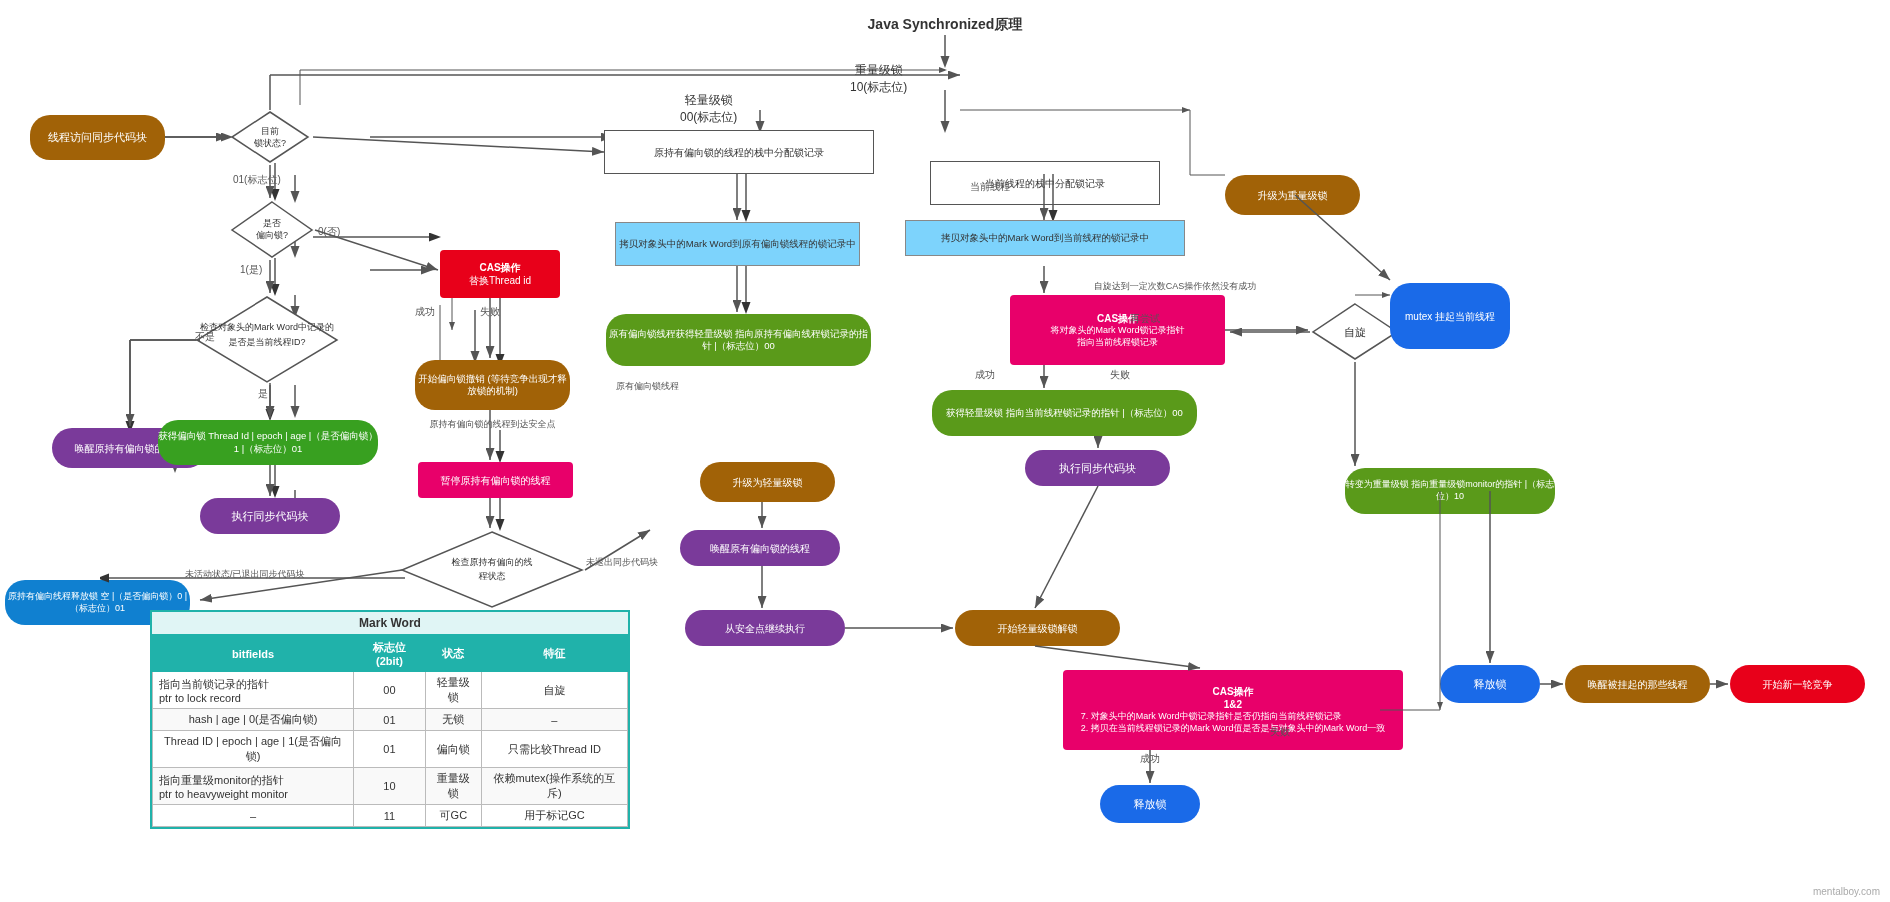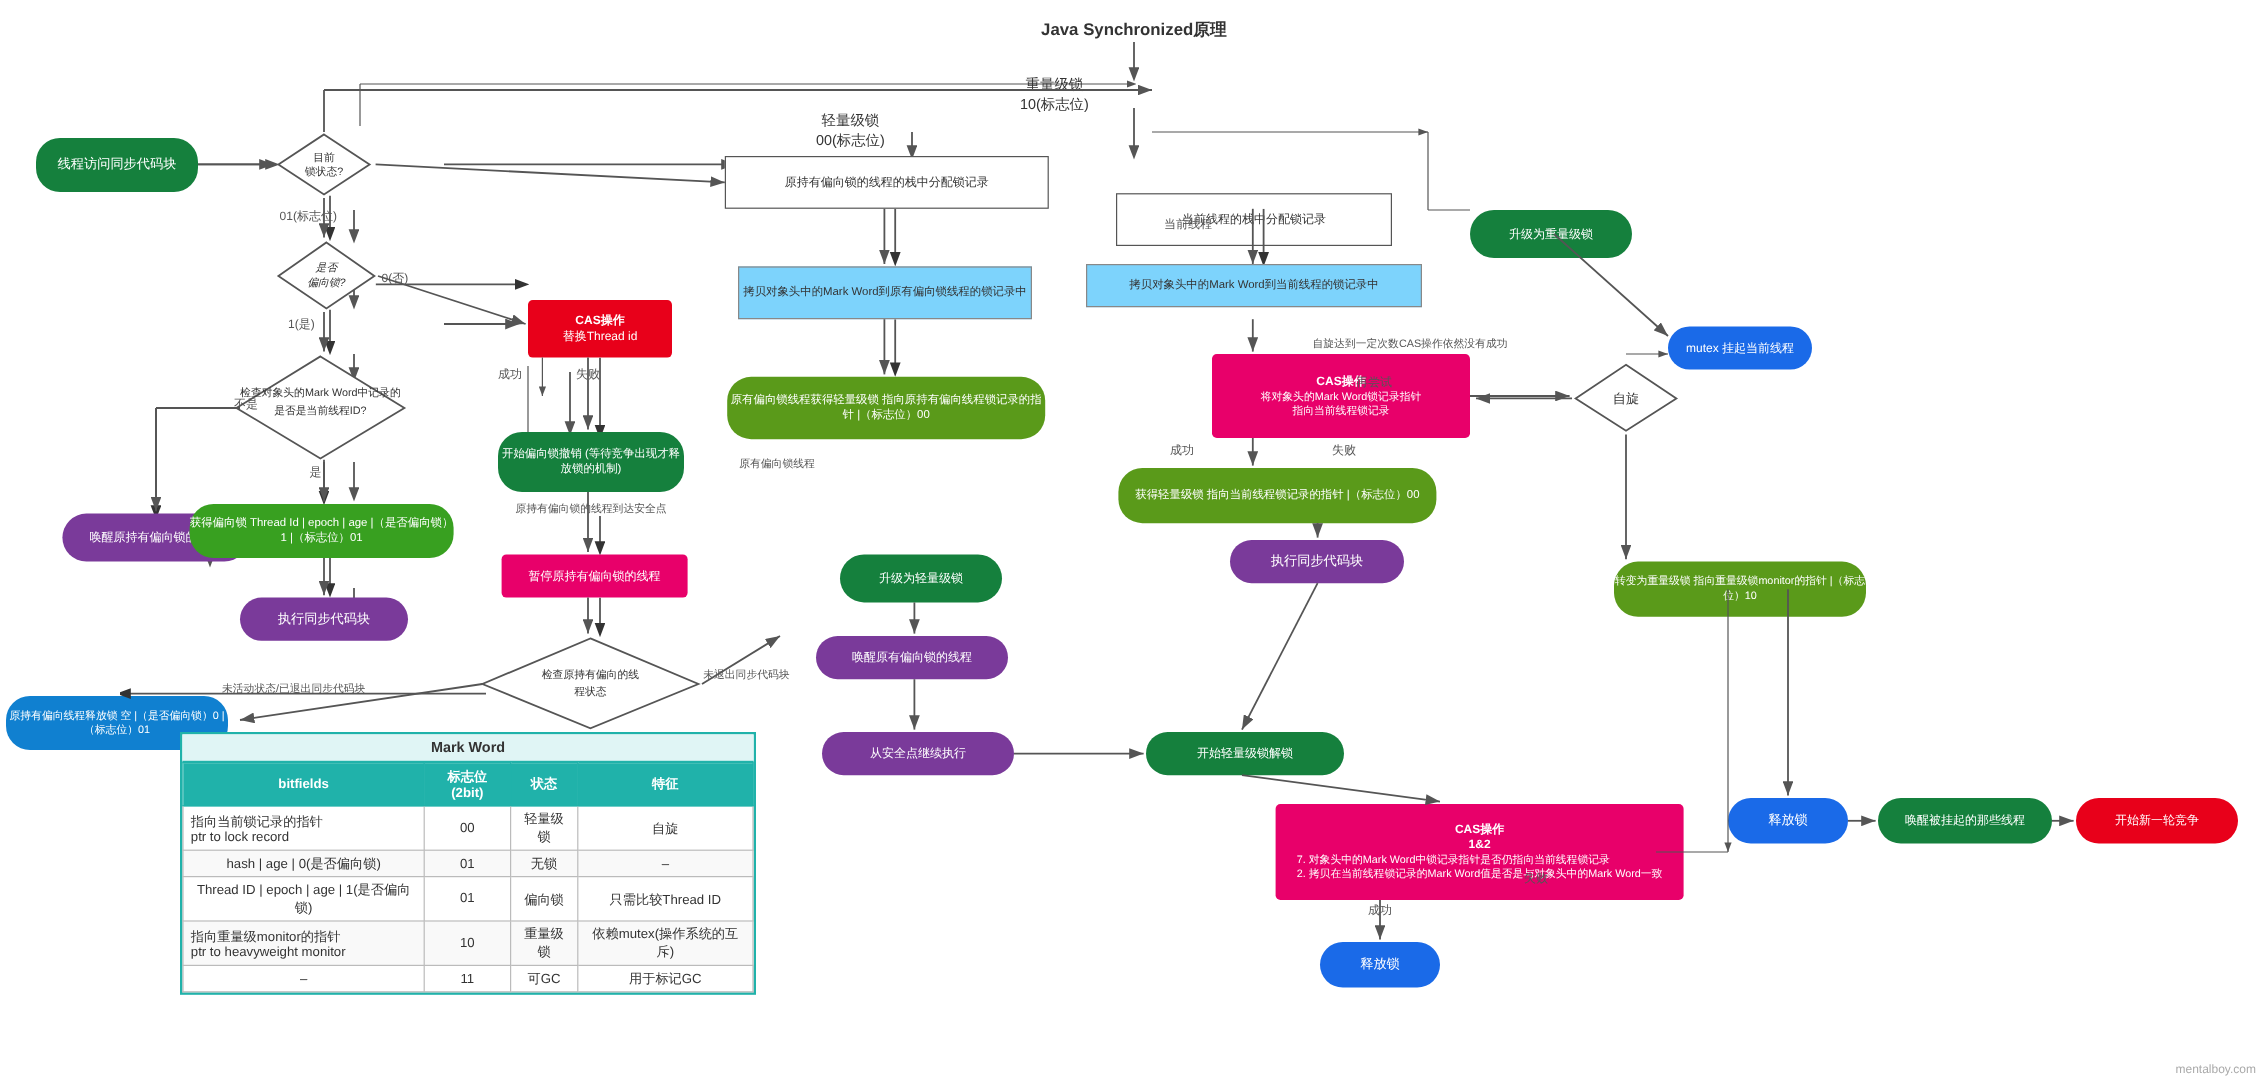--- a/index.html
+++ b/index.html
@@ -33,21 +33,21 @@
       font-size: 14px;
       font-weight: bold;
       color: #333;
     }
 
     .node-rounded {
       border-radius: 20px;
     }
 
     
-    .bg-orange { background: #15803d; color: #fff; }
+    .bg-orange { background: #a16207; color: #fff; }
     .bg-red { background: #E8001A; color: #fff; }
     .bg-pink { background: #E8006A; color: #fff; }
     .bg-green { background: #5A9A1A; color: #fff; }
     .bg-green2 { background: #38A020; color: #fff; }
     .bg-purple { background: #7A3A9A; color: #fff; }
     .bg-blue { background: #1A6AE8; color: #fff; }
     .bg-blue2 { background: #1080D0; color: #fff; }
     .bg-white-border { background: #fff; color: #333; border: 1.5px solid #555; }
     .bg-white-border2 { background: #7dd3fc; color: #333; border: 1.5px solid #888; }
 
@@ -176,21 +176,21 @@
       <text x="40" y="36" text-anchor="middle" font-size="9" fill="#333">锁状态?</text>
     </svg>
   </div>
 
   <div style="position:absolute;left:233px;top:173px;font-size:10px;color:#555;">01(标志位)</div>
 
   <svg style="position:absolute;left:265px;top:163px;pointer-events:none;" width="20" height="40">
     <line x1="10" y1="0" x2="10" y2="35" stroke="#555" stroke-width="1.5" marker-end="url(#arr2)"></line>
   </svg>
 
-  <div style="position:absolute;left:230px;top:200px;width:85px;height:60px;font-style:italic;">
+  <div style="position:absolute;left:230px;top:200px;width:85px;height:60px;">
     <svg width="85" height="60">
       <polygon points="42,2 82,30 42,57 2,30" fill="white" stroke="#555" stroke-width="1.5"></polygon>
       <text x="42" y="26" text-anchor="middle" font-size="9" fill="#333">是否</text>
       <text x="42" y="38" text-anchor="middle" font-size="9" fill="#333">偏向锁?</text>
     </svg>
   </div>
 
   <div style="position:absolute;left:318px;top:225px;font-size:10px;color:#555;">0(否)</div>
 
   <div style="position:absolute;left:240px;top:263px;font-size:10px;color:#555;">1(是)</div>
@@ -329,21 +329,21 @@
   </div>
 
   <div style="position:absolute;left:975px;top:368px;font-size:10px;color:#555;">成功</div>
   <div style="position:absolute;left:1110px;top:368px;font-size:10px;color:#555;">失败</div>
 
   <div class="node node-rounded bg-green" style="left:932px;top:390px;width:265px;height:46px;font-size:9.5px;">获得轻量级锁
 指向当前线程锁记录的指针 |（标志位）00</div>
 
   <div class="node node-rounded bg-orange" style="left:1225px;top:175px;width:135px;height:40px;font-size:10px;">升级为重量级锁</div>
 
-  <div class="node node-rounded bg-blue" style="left:1390px;top:272px;width:120px;height:36px;font-size:10px;">mutex
+  <div class="node node-rounded bg-blue" style="left:1390px;top:283px;width:120px;height:66px;font-size:10px;">mutex
 挂起当前线程</div>
 
   <div class="node node-rounded bg-green" style="left:1345px;top:468px;width:210px;height:46px;font-size:9px;">转变为重量级锁
 指向重量级锁monitor的指针 |（标志位）10</div>
 
   <div class="node node-rounded bg-purple" style="left:1025px;top:450px;width:145px;height:36px;font-size:11px;">执行同步代码块</div>
 
   <div class="node node-rounded bg-orange" style="left:700px;top:462px;width:135px;height:40px;font-size:10px;">升级为轻量级锁</div>
 
   <div class="node node-rounded bg-purple" style="left:680px;top:530px;width:160px;height:36px;font-size:10px;">唤醒原有偏向锁的线程</div>

